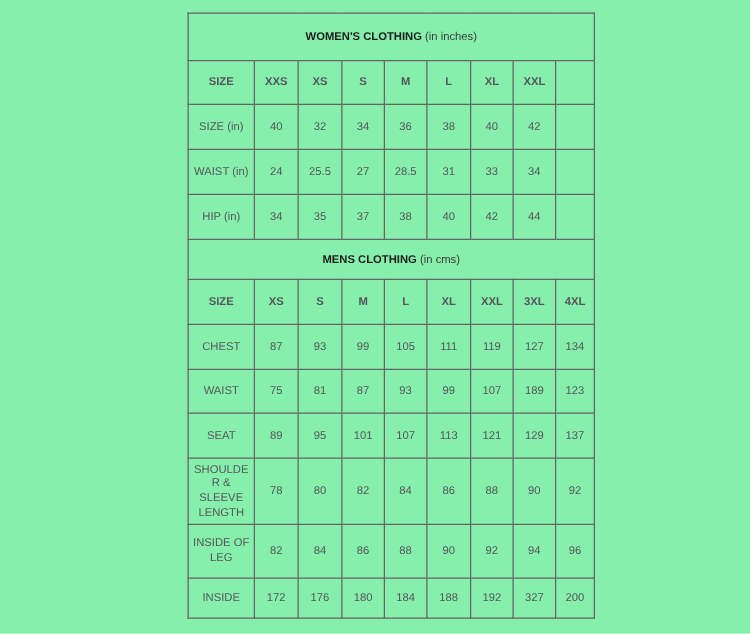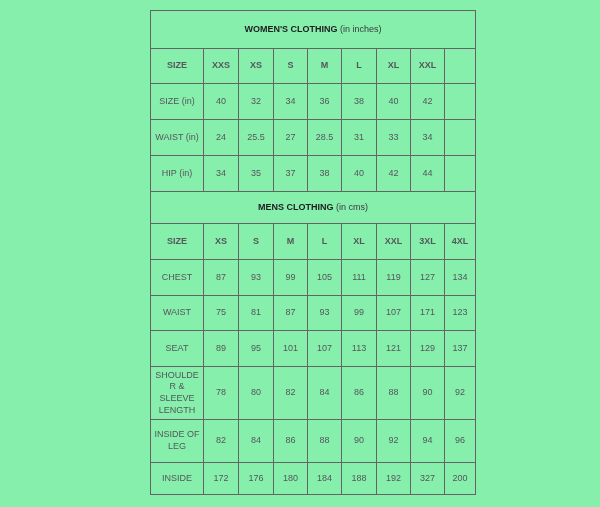--- a/index.html
+++ b/index.html
@@ -146,21 +146,21 @@
     </tr>
 
     <tr class="h35">
       <td class="left">WAIST</td>
       <td>75</td>
       <td>81</td>
       <td>87</td>
       <td>93</td>
       <td>99</td>
       <td>107</td>
-      <td>171</td>
+      <td>189</td>
       <td>123</td>
     </tr>
 
     <tr class="h36">
       <td class="left">SEAT</td>
       <td>89</td>
       <td>95</td>
       <td>101</td>
       <td>107</td>
       <td>113</td>

